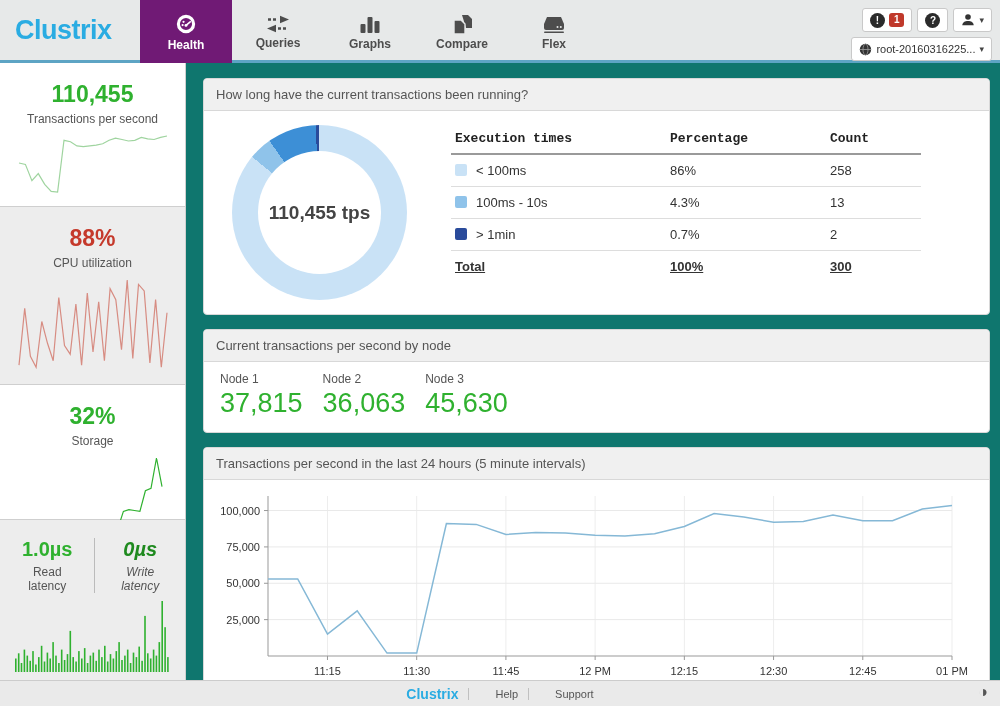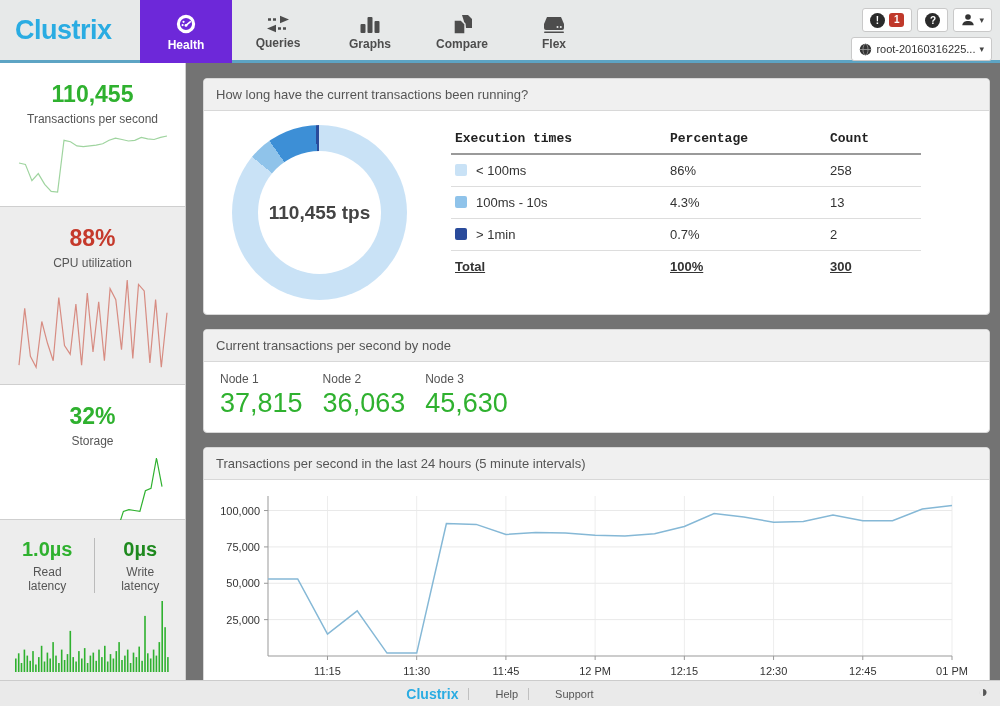--- a/index.html
+++ b/index.html
@@ -10,21 +10,21 @@
     font-family:"Liberation Sans", sans-serif; background:#ffffff; color:#333;
   }
   
   .nav { position:absolute; top:0; left:0; right:0; height:63px;
          background:#e7e9e9; border-bottom:3px solid #5da4c4; display:flex; }
   .logo { width:140px; padding-left:15px; font-size:27px; font-weight:bold;
           color:#2aace2; line-height:60px; letter-spacing:-0.5px; }
   .tab { width:92px; height:63px; display:flex; flex-direction:column; align-items:center;
          justify-content:center; gap:3px; color:#4d4d4d; font-size:12px; font-weight:bold;
          cursor:pointer; padding-top:2px; }
-  .tab.active { background:#6d28d9; color:#fff; }
+  .tab.active { background:#701a75; color:#fff; }
   .tab svg { display:block; }
   .nav-right { position:absolute; right:8px; top:8px; }
   .btn-row { display:flex; gap:5px; justify-content:flex-end; }
   .nav-btn { background:#fff; border:1px solid #c9c9c9; border-radius:3px; height:24px;
              padding:0 7px; display:flex; align-items:center; gap:4px; font-size:11px;
              color:#333; cursor:pointer; }
   .circle-ic { width:15px; height:15px; border-radius:50%; background:#2b2b2b; color:#fff;
                font-size:10px; font-weight:bold; text-align:center; line-height:15px;
                display:inline-block; }
   .badge { background:#c0392b; color:#fff; border-radius:3px; font-size:10px;
@@ -37,25 +37,25 @@
              background:#fff; }
   .metric { border-bottom:1px solid #cfcfcf; text-align:center; padding-top:18px; }
   .metric.gray { background:#ededed; }
   .metric .val { font-size:23px; font-weight:bold; }
   .metric .lbl { font-size:12px; color:#555; margin-top:4px; }
   .metric svg { display:block; margin:6px auto 0; }
   .m1 { height:144px; } .m2 { height:178px; } .m3 { height:135px; }
   .m4 { flex:1; border-bottom:none; }
   .lat-pair { display:flex; justify-content:center; }
   .lat-cell { padding:0 22px; }
-  .lat-cell + .lat-cell { border-left:1px solid #bbb; }
+  .lat-cell + .lat-cell { border-left:1px solid #bbb;font-style:italic; }
   .lat-cell .val { font-size:20px; }
   
   .main { position:absolute; left:186px; top:63px; right:0; bottom:26px;
-          background:#737373; padding:15px 10px 0 17px; overflow:hidden; }
+          background:#0f766e; padding:15px 10px 0 17px; overflow:hidden; }
   .panel { border:1px solid #d8d8d8; border-radius:4px; background:#fff; margin-bottom:14px; }
   .panel-header { background:#f0f0f0; border-bottom:1px solid #d8d8d8; padding:8px 12px;
                   font-size:13px; color:#555; border-radius:4px 4px 0 0; }
   .exec-body { display:flex; align-items:flex-start; padding:8px 10px; }
   .donut-wrap { width:175px; height:175px; position:relative; margin:6px 12px 6px 18px; flex:none; }
   .donut { width:100%; height:100%; border-radius:50%; position:absolute; inset:0; }
   .donut-hole { position:absolute; inset:26px; background:#fff; border-radius:50%; }
   .donut-label { position:absolute; inset:0; display:flex; align-items:center;
                  justify-content:center; font-size:19px; font-weight:bold; color:#444; }
   table.exec { border-collapse:collapse; margin:6px 0 0 32px; width:470px; }

